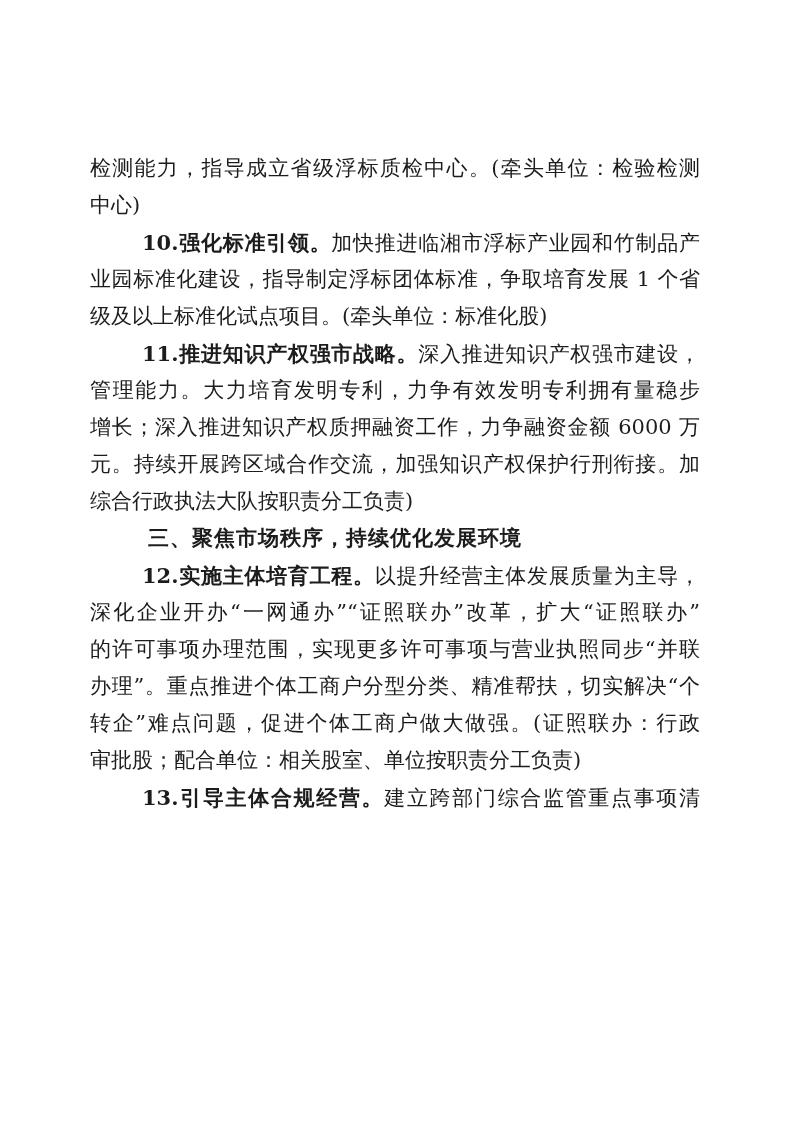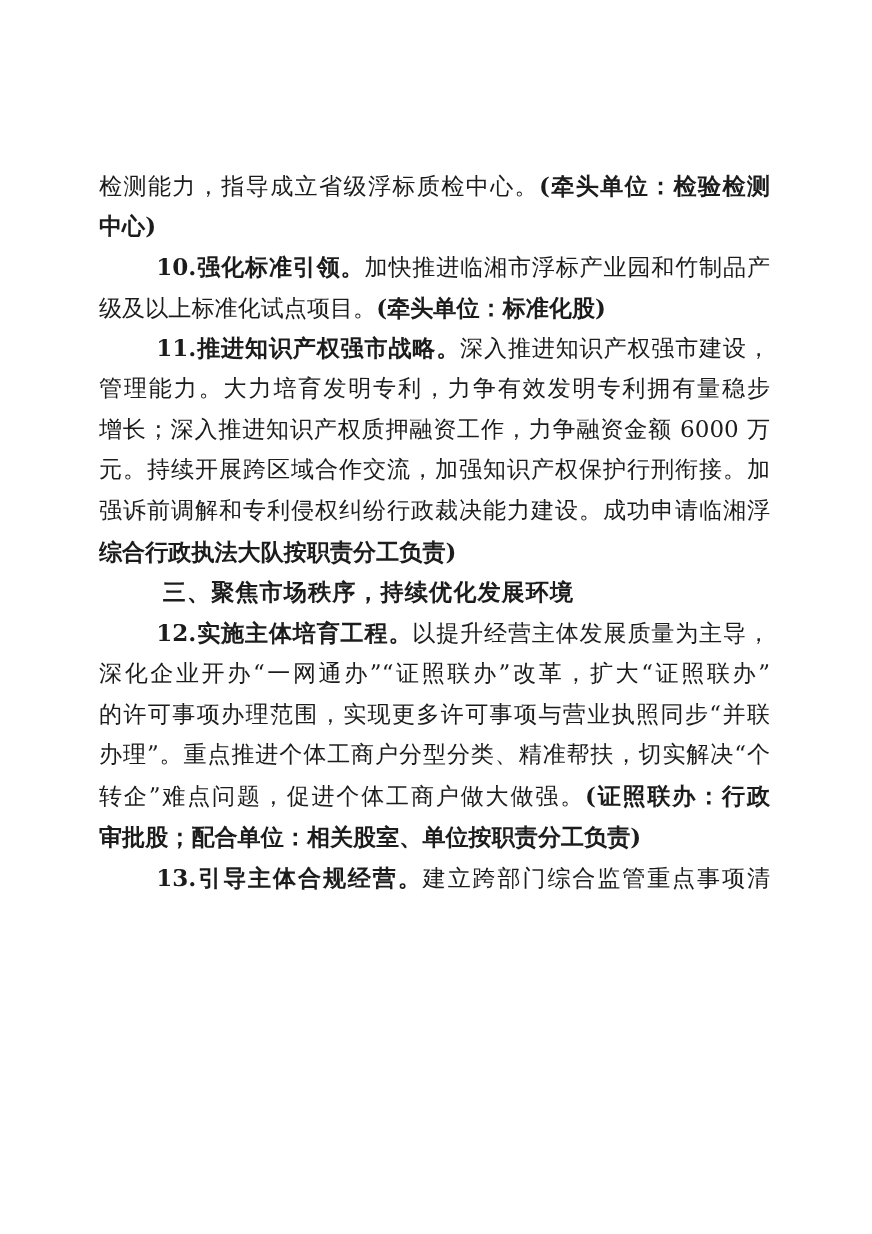--- a/index.html
+++ b/index.html
@@ -32,42 +32,42 @@
   }
   .line.justify {
     text-align: justify;
     text-align-last: justify;
     text-justify: inter-character;
   }
   .line.indent-item { text-indent: 52px; }
   .line.indent-heading { text-indent: 58px; }
   .run-body { font-weight: normal; }
   .run-lead { font-weight: bold; }
-  .run-paren { font-weight: bold; }
+  .run-paren { font-weight: normal; }
   .run-heading {
     font-family: "DejaVu Sans", "Liberation Sans", sans-serif;
     font-weight: bold;
     letter-spacing: 1px;
     text-align: right;
   }
 </style>
 </head>
 <body>
 
 <div class="page">
   <div class="textblock" id="doc-body">
       <div class="line justify"><span class="run-body">检测能力，指导成立省级浮标质检中心。</span><span class="run-paren">(牵头单位：检验检测</span></div>
       <div class="line"><span class="run-paren">中心)</span></div>
       <div class="line justify indent-item"><span class="run-lead">10.强化标准引领。</span><span class="run-body">加快推进临湘市浮标产业园和竹制品产</span></div>
+      <div class="line justify"><span class="run-body">业园标准化建设，指导制定浮标团体标准，争取培育发展 1 个省</span></div>
       <div class="line"><span class="run-body">级及以上标准化试点项目。</span><span class="run-paren">(牵头单位：标准化股)</span></div>
       <div class="line justify indent-item"><span class="run-lead">11.推进知识产权强市战略。</span><span class="run-body">深入推进知识产权强市建设，</span></div>
       <div class="line justify"><span class="run-body">管理能力。大力培育发明专利，力争有效发明专利拥有量稳步</span></div>
       <div class="line justify"><span class="run-body">增长；深入推进知识产权质押融资工作，力争融资金额 6000 万</span></div>
       <div class="line justify"><span class="run-body">元。持续开展跨区域合作交流，加强知识产权保护行刑衔接。加</span></div>
-      <div class="line justify"><span class="run-body">强诉前调解和专利侵权纠纷行政裁决能力建设。成功申请临湘浮</span></div>
       <div class="line"><span class="run-paren">综合行政执法大队按职责分工负责)</span></div>
       <div class="line indent-heading"><span class="run-heading">三、聚焦市场秩序，持续优化发展环境</span></div>
       <div class="line justify indent-item"><span class="run-lead">12.实施主体培育工程。</span><span class="run-body">以提升经营主体发展质量为主导，</span></div>
       <div class="line justify"><span class="run-body">深化企业开办“一网通办”“证照联办”改革，扩大“证照联办”</span></div>
       <div class="line justify"><span class="run-body">的许可事项办理范围，实现更多许可事项与营业执照同步“并联</span></div>
       <div class="line justify"><span class="run-body">办理”。重点推进个体工商户分型分类、精准帮扶，切实解决“个</span></div>
       <div class="line justify"><span class="run-body">转企”难点问题，促进个体工商户做大做强。</span><span class="run-paren">(证照联办：行政</span></div>
       <div class="line"><span class="run-paren">审批股；配合单位：相关股室、单位按职责分工负责)</span></div>
       <div class="line justify indent-item"><span class="run-lead">13.引导主体合规经营。</span><span class="run-body">建立跨部门综合监管重点事项清单、</span></div>
     </div>

